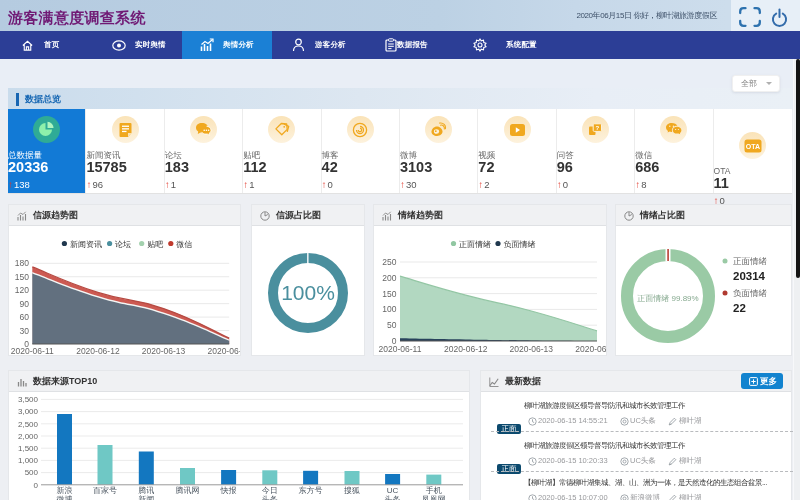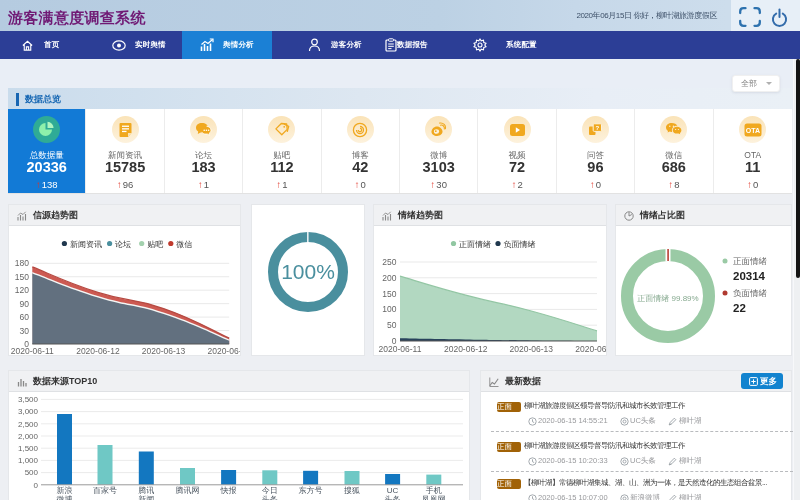--- a/index.html
+++ b/index.html
@@ -14,40 +14,40 @@
   .nav-active { left:182px; top:0; width:90px; height:29.5px; background:#1b80d5; }
   .nav-item { top:0; height:28px; display:flex; align-items:center; color:#fff; }
   .nav-item span { font-size:7.5px; font-weight:bold; letter-spacing:0.2px; }
   .strip { left:0; top:59px; width:800px; height:51px; background:#e9eef6; }
   .secbar { left:8px; top:72px; width:784px; height:23px; background:linear-gradient(90deg,#cadcec 0%,#dde7f1 45%,#e8eef6 75%,#eaf0f6 100%);margin-top:16px; }
   .secbar .accent { left:8px; top:5px; width:3px; height:13px; background:#1866b2; }
   .secbar .sectitle { position:absolute; left:17px; top:0; line-height:23px; font-size:9px; font-weight:bold; color:#1667b3; }
   .dropdown { left:732px; top:75px; width:48px; height:17px; background:#fff; border:1px solid #f0f0f0; border-radius:3px; font-size:8px; color:#888; line-height:15px; padding-left:8px; box-shadow:0 1px 2.5px rgba(120,130,150,0.18); }
   .dropdown .caret { position:absolute; right:7px; top:6px; width:0; height:0; border-left:3.2px solid transparent; border-right:3.2px solid transparent; border-top:3.8px solid #b0b0b0; }
   .stats { left:8px; top:109px; width:784px; height:85px; background:#fff; display:flex; border-bottom:1px solid #e2e2e2; }
-  .cell { width:78.4px; height:84px; border-right:1px solid #ececec; position:relative; text-align:center; }
-  .cell:last-child { border-right:none; }
+  .cell { width:78.4px; height:84px; border-right:1px solid #ececec; position:relative; text-align:left; }
+  .cell:last-child { border-right:none;margin-top:16px; }
   .cell .circ { position:absolute; left:50%; margin-left:-13.5px; top:7px; width:27px; height:27px; border-radius:50%; background:linear-gradient(180deg,#fae3b8 0%,#fdf2dd 100%); display:flex; align-items:center; justify-content:center; }
   .cell .lbl { position:absolute; left:0; right:0; top:41px; font-size:8.5px; color:#666; }
   .cell .num { position:absolute; left:0; right:0; top:50px; font-size:14.5px; color:#333;font-weight:bold; }
   .cell .delta { position:absolute; left:0; right:0; top:70px; font-size:9.5px; color:#555; }
   .cell .delta b { color:#e23c30; font-weight:normal; font-size:10px; margin-right:1px; }
   .cell.active { background:#127ad6; }
   .cell.active .circ { background:#2fab96; }
   .cell.active .lbl, .cell.active .num, .cell.active .delta { color:#fff; }
   .cell.active .delta b { color:#d9352c; }
   .panel { background:#fff; border:1px solid #e5e7ea; }
   .phead { height:21px; background:#f0f1f3; border-bottom:1px solid #dfe1e4; position:relative; }
   .phead .ptitle { position:absolute; left:24px; top:0; line-height:21px; font-size:9px; font-weight:bold; color:#333; }
   .phead svg { position:absolute; left:8px; top:6px; }
   .scroll-track { left:794px; top:59px; width:6px; height:441px; background:#eef0f2; }
   .scroll-white { left:793px; top:59px; width:3px; height:441px; background:#f7f8fa; }
   .scroll-thumb { left:795.5px; top:59px; width:4.5px; height:219px; background:#141414; border-radius:2px; }
   .newsitem { position:absolute; left:0; width:312px; }
-  .tag { position:absolute; background:#a16207; color:#fff; font-size:7.5px; line-height:9.5px; height:9.5px; width:24px; border-radius:2px; }
+  .tag { position:absolute; background:#0c4a6e; color:#fff; font-size:7.5px; line-height:9.5px; height:9.5px; width:24px; text-align:center; border-radius:2px;margin-top:22px; }
   .ntitle { position:absolute; font-size:7.5px; color:#333; letter-spacing:-0.5px; white-space:nowrap; }
   .nmeta { position:absolute; width:270px; height:10px; font-size:7.5px; color:#98999c; white-space:nowrap; }
   .nmeta span { position:absolute; top:0; }
   .mic { position:absolute; top:0.5px; }
   .dash { position:absolute; border-top:1px dashed #b9bbbe; width:302px; left:10px; }
   .morebtn { position:absolute; left:260px; top:2px; width:42px; height:16px; background:#1283cf; border-radius:3px; color:#fff; font-size:8.5px; font-weight:bold; }
   .morebtn svg { position:absolute; left:8px; top:3.5px; }
   .morebtn i { position:absolute; left:19px; top:0; line-height:16px; font-style:normal; }
 </style>
 </head>
@@ -86,21 +86,21 @@
       <span style="margin-left:9px">实时舆情</span>
     </div>
     <div class="abs nav-item" style="left:200px">
       <svg width="15" height="14" viewBox="0 0 15 14">
         <path d="M1.5 13 V8.5 M4.5 13 V6 M7.5 13 V8 M10.5 13 V5.5" stroke="#fff" stroke-width="1.6" fill="none"></path>
         <path d="M1.5 6.5 L5 3.5 L8 5.5 L12.5 1.5" stroke="#fff" stroke-width="1.2" fill="none"></path>
         <path d="M9.8 1 H13 V4.2" stroke="#fff" stroke-width="1.2" fill="none"></path>
       </svg>
       <span style="margin-left:8px">舆情分析</span>
     </div>
-    <div class="abs nav-item" style="left:308px">
+    <div class="abs nav-item" style="left:292px">
       <svg width="13" height="14" viewBox="0 0 13 14">
         <circle cx="6.5" cy="4" r="2.8" stroke="#fff" stroke-width="1.2" fill="none"></circle>
         <path d="M1.5 13 C1.5 9.5 4 8 6.5 8 C9 8 11.5 9.5 11.5 13" stroke="#fff" stroke-width="1.2" fill="none"></path>
       </svg>
       <span style="margin-left:10px">游客分析</span>
     </div>
     <div class="abs nav-item" style="left:385px">
       <svg width="12" height="14" viewBox="0 0 12 14">
         <rect x="1" y="2" width="10" height="11" rx="1" stroke="#fff" stroke-width="1.2" fill="none"></rect>
         <rect x="3.5" y="0.8" width="5" height="2.4" rx="0.8" fill="#2c3e96" stroke="#fff" stroke-width="1"></rect>
@@ -288,20 +288,27 @@
 <path d="M23.3 46.1 C39.7 52.1 56.1 60.0 88.9 70.1 C121.7 80.2 121.8 75.8 154.6 86.6 C187.4 97.4 203.8 106.7 220.2 113.4 L220.2 118.0 L23.3 118.0 Z" fill="#f4f6f5"></path>
 <path d="M23.3 47.5 C39.7 53.5 56.1 61.4 88.9 71.5 C121.7 81.6 121.8 77.2 154.6 88.0 C187.4 98.8 203.8 108.1 220.2 114.8 L220.2 118.0 L23.3 118.0 Z" fill="#62707f"></path>
 <line x1="23.3" y1="118.0" x2="220.2" y2="118.0" stroke="#555" stroke-width="1"></line>
 <text x="23.3" y="128" font-size="8.5" fill="#666" text-anchor="middle" font-family="Liberation Sans">2020-06-11</text>
 <text x="88.9" y="128" font-size="8.5" fill="#666" text-anchor="middle" font-family="Liberation Sans">2020-06-12</text>
 <text x="154.6" y="128" font-size="8.5" fill="#666" text-anchor="middle" font-family="Liberation Sans">2020-06-13</text>
 <text x="220.2" y="128" font-size="8.5" fill="#666" text-anchor="middle" font-family="Liberation Sans">2020-06-14</text>
 </svg>
   </div>
   <div class="abs panel" style="left:251px;top:204px;width:114px;height:152px">
+    <div class="phead">
+      <svg width="10" height="10" viewBox="0 0 10 10">
+        <circle cx="5" cy="5" r="4.2" stroke="#888" stroke-width="1" fill="none"></circle>
+        <path d="M5 5 V1.2 M5 5 L7.8 3.5" stroke="#888" stroke-width="1" fill="none"></path>
+      </svg>
+      <span class="ptitle">信源占比图</span>
+    </div>
     <svg width="112" height="129" viewBox="0 0 112 129">
       <circle cx="56" cy="67" r="35" fill="none" stroke="#4a8f9e" stroke-width="10"></circle>
       <rect x="55" y="26" width="1.6" height="13" fill="#fff" opacity="0.85"></rect>
       <text x="56" y="74" font-size="21px" fill="#4a8f9e" text-anchor="middle" font-family="Liberation Sans">100%</text>
     </svg>
   </div>
   <div class="abs panel" style="left:373px;top:204px;width:234px;height:152px">
     <div class="phead">
       <svg width="10" height="10" viewBox="0 0 10 10">
         <path d="M1 9.5 V6 M3.5 9.5 V4 M6 9.5 V5.5 M8.5 9.5 V3" stroke="#888" stroke-width="1.1" fill="none"></path>

